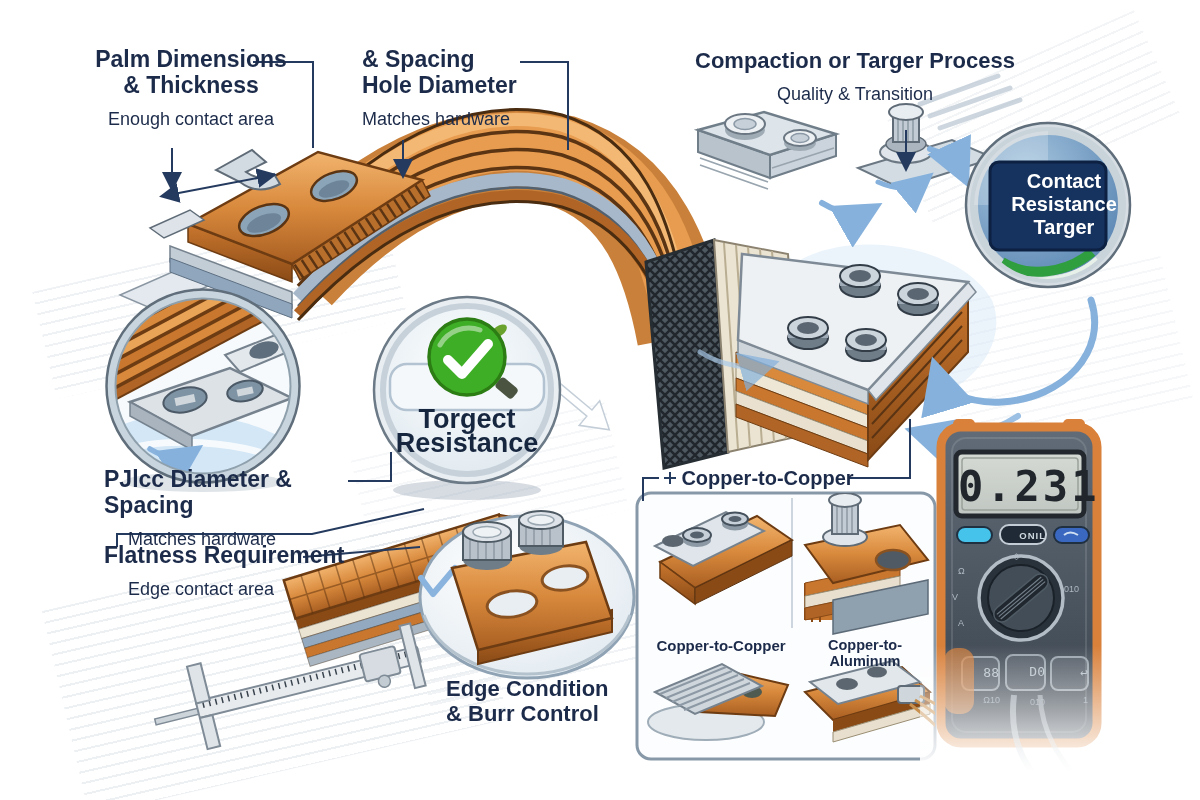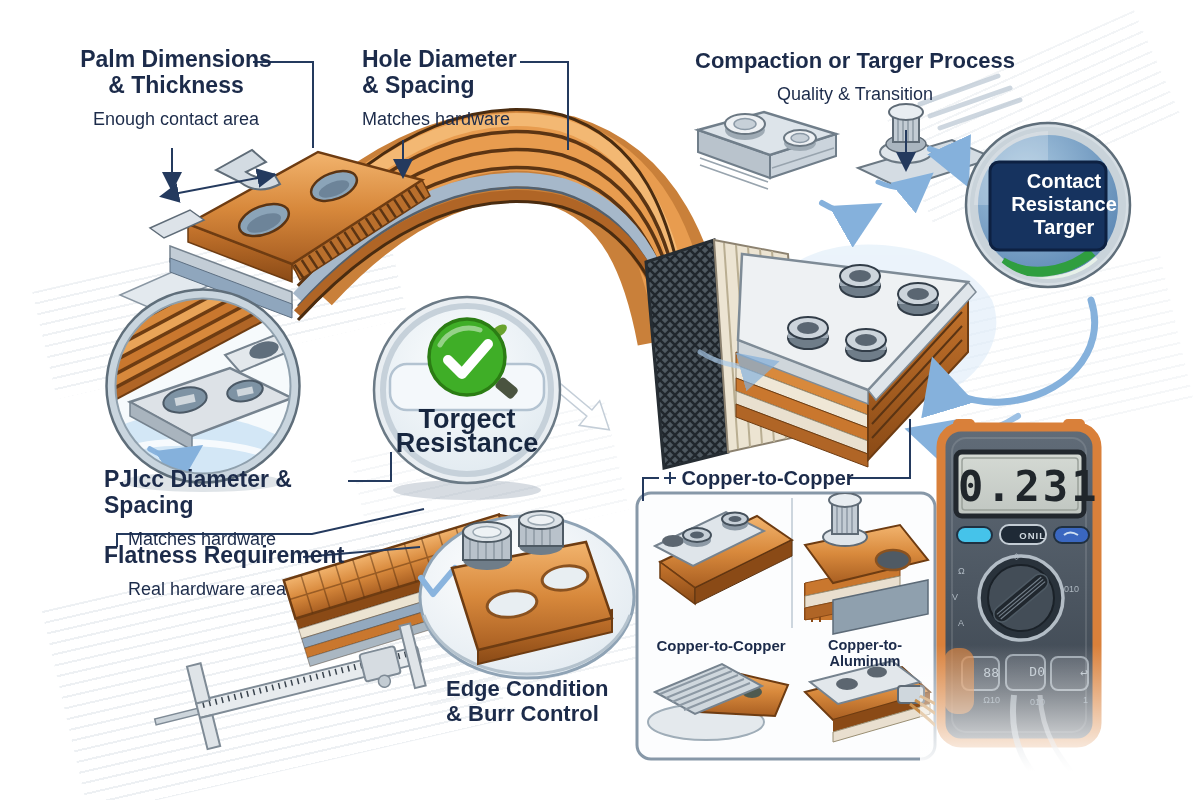--- a/index.html
+++ b/index.html
@@ -420,45 +420,45 @@
       <rect x="962" y="657" width="37" height="33" rx="7" fill="rgba(222,229,235,.10)" stroke="#9aa4ad" stroke-width="2"></rect>
       <rect x="1006" y="655" width="39" height="35" rx="7" fill="rgba(222,229,235,.10)" stroke="#9aa4ad" stroke-width="2"></rect>
       <rect x="1051" y="657" width="37" height="33" rx="7" fill="rgba(222,229,235,.10)" stroke="#9aa4ad" stroke-width="2"></rect>
       <rect x="944" y="648" width="30" height="66" rx="13" fill="#d9803a" opacity=".7"></rect>
       <path d="M 1014,695 C 1008,745 1028,770 1052,796" stroke="#aab4bd" stroke-width="6" fill="none" opacity=".75"></path>
       <path d="M 1040,695 C 1042,740 1066,765 1086,790" stroke="#b9c2ca" stroke-width="5" fill="none" opacity=".6"></path>
       <rect x="920" y="645" width="200" height="158" fill="url(#fade)"></rect>
     </g>
   </svg>
 
-  <div class="lbl tc" style="left:51px;top:46px;width:250px;">
+  <div class="lbl tc" style="left:66px;top:46px;width:250px;">
     <div class="t">Palm Dimensions</div>
     <div class="t">&amp; Thickness</div>
     <div class="s">Enough contact area</div>
   </div>
 
   <div class="lbl" style="left:362px;top:46px;width:220px;">
+    <div class="t">&amp; Spacing</div>
     <div class="t">Hole Diameter</div>
-    <div class="t">&amp; Spacing</div>
     <div class="s">Matches hardware</div>
   </div>
 
   <div class="lbl tc" style="left:690px;top:48px;width:330px;">
     <div class="t22">Compaction or Targer Process</div>
     <div class="s">Quality &amp; Transition</div>
   </div>
 
   <div class="lbl" style="left:104px;top:466px;width:280px;">
     <div class="t">PJlcc Diameter  &amp; Spacing</div>
     <div class="s" style="margin-left:24px">Matches hardware</div>
   </div>
 
   <div class="lbl" style="left:104px;top:542px;width:260px;">
     <div class="t">Flatness Requirement</div>
-    <div class="s" style="margin-left:24px">Real hardware area</div>
+    <div class="s" style="margin-left:24px">Edge contact area</div>
   </div>
 
   <div class="lbl" style="left:446px;top:676px;width:220px;">
     <div class="t22">Edge Condition</div>
     <div class="t22">&amp; Burr Control</div>
   </div>
 
   <div class="lbl tc badge-txt" style="left:990px;top:170px;width:116px;">
     <div>Contact</div>
     <div>Resistance</div>

